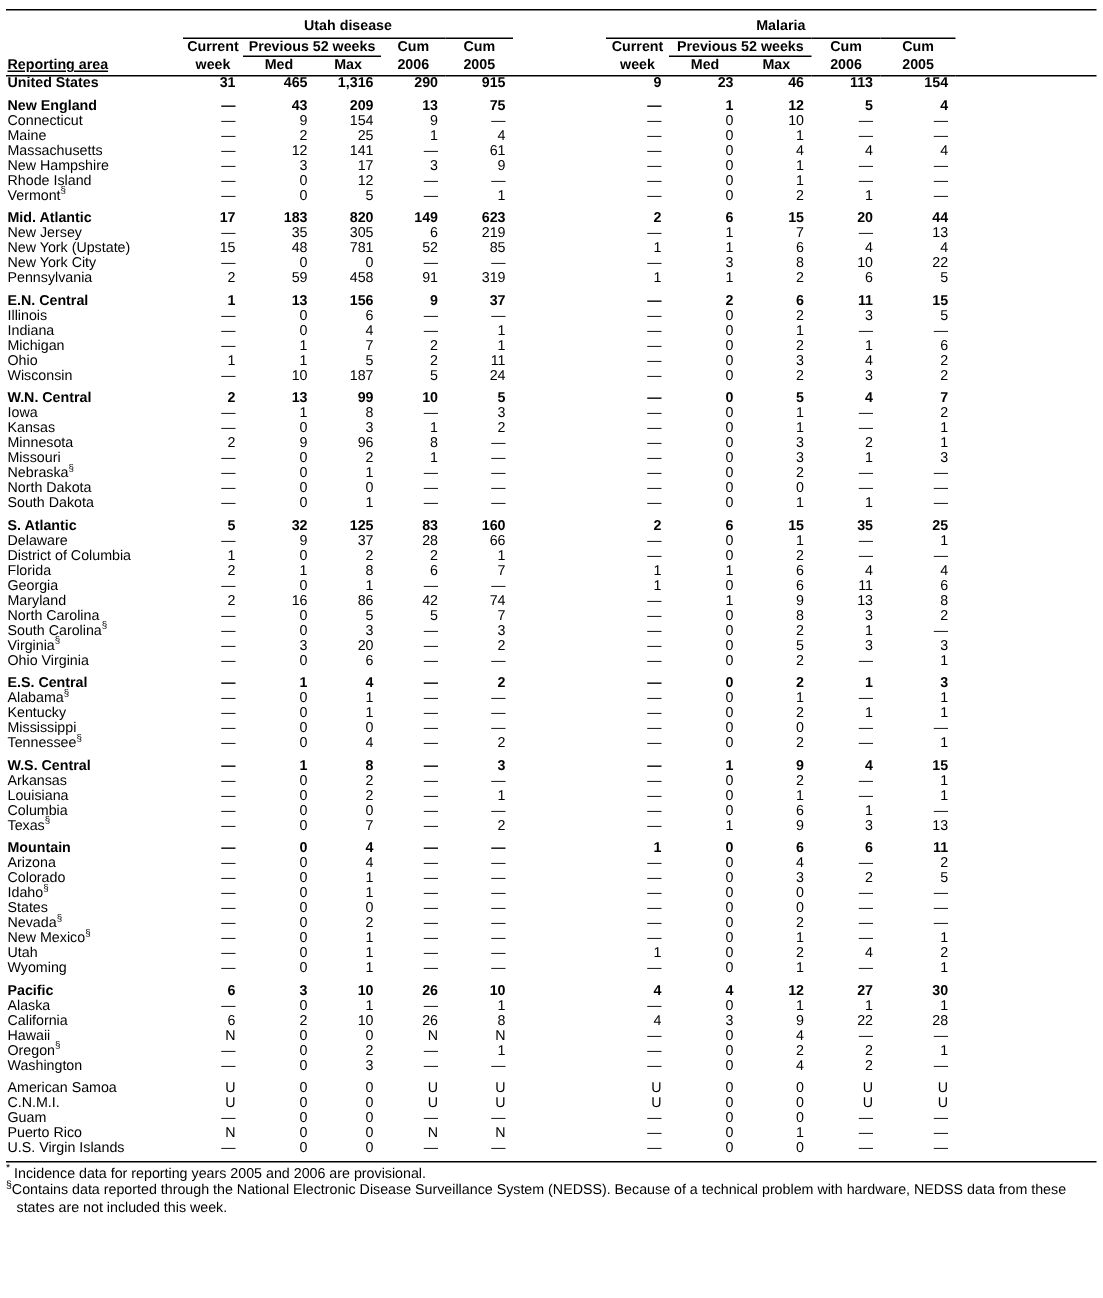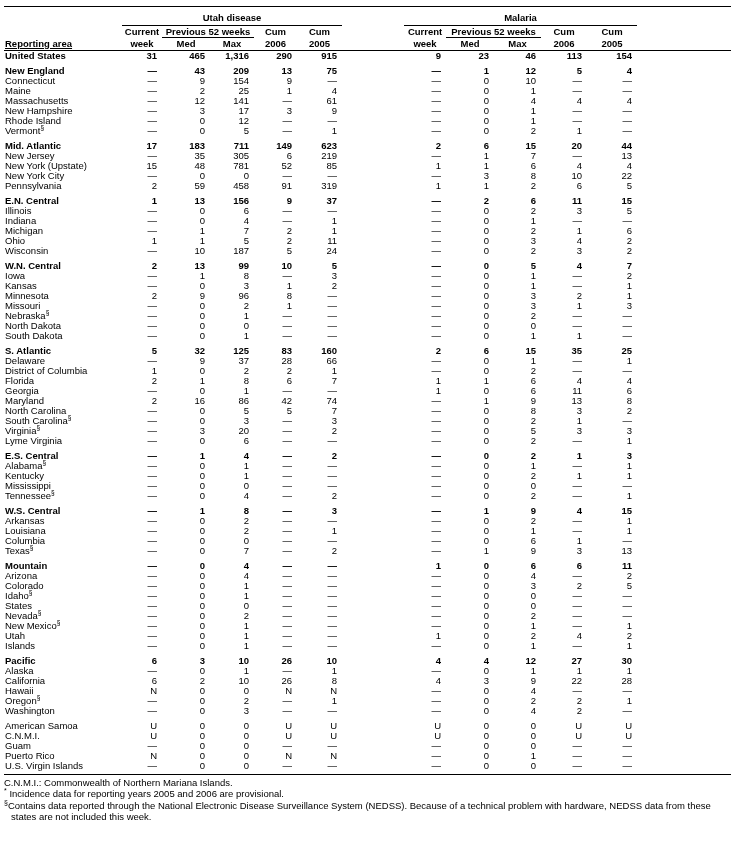--- a/index.html
+++ b/index.html
@@ -228,21 +228,21 @@
           <td class="num">—</td>
           <td></td>
         </tr>
         <tr class="gap-row">
           <td colspan="13"></td>
         </tr>
         <tr class="bold-row">
           <td class="area">Mid. Atlantic</td>
           <td class="num">17</td>
           <td class="num">183</td>
-          <td class="num">711</td>
+          <td class="num">820</td>
           <td class="num">149</td>
           <td class="num">623</td>
           <td></td>
           <td class="num">2</td>
           <td class="num">6</td>
           <td class="num">15</td>
           <td class="num">20</td>
           <td class="num">44</td>
           <td></td>
         </tr>
@@ -654,21 +654,21 @@
           <td class="num">2</td>
           <td></td>
           <td class="num">—</td>
           <td class="num">0</td>
           <td class="num">5</td>
           <td class="num">3</td>
           <td class="num">3</td>
           <td></td>
         </tr>
         <tr>
-          <td class="area">Lyme Virginia</td>
+          <td class="area">Ohio Virginia</td>
           <td class="num">—</td>
           <td class="num">0</td>
           <td class="num">6</td>
           <td class="num">—</td>
           <td class="num">—</td>
           <td></td>
           <td class="num">—</td>
           <td class="num">0</td>
           <td class="num">2</td>
           <td class="num">—</td>
@@ -948,21 +948,21 @@
           <td class="num">—</td>
           <td></td>
           <td class="num">1</td>
           <td class="num">0</td>
           <td class="num">2</td>
           <td class="num">4</td>
           <td class="num">2</td>
           <td></td>
         </tr>
         <tr>
-          <td class="area">Islands</td>
+          <td class="area">Wyoming</td>
           <td class="num">—</td>
           <td class="num">0</td>
           <td class="num">1</td>
           <td class="num">—</td>
           <td class="num">—</td>
           <td></td>
           <td class="num">—</td>
           <td class="num">0</td>
           <td class="num">1</td>
           <td class="num">—</td>
@@ -1137,18 +1137,17 @@
           <td class="num">0</td>
           <td class="num">0</td>
           <td class="num">—</td>
           <td class="num">—</td>
           <td></td>
         </tr>
       </tbody>
   </table>
 
   <div class="footnotes">
-    <div class="fn-line">C.N.M.I.: Commonwealth of Northern Mariana Islands.</div>
     <div class="fn-line"><span class="fn-marker">*</span> <span>Incidence data for reporting years 2005 and 2006 are provisional.</span></div>
     <div class="fn-hang"><span class="fn-marker">§</span><span>Contains data reported through the National Electronic Disease Surveillance System (NEDSS). Because of a technical problem with hardware, NEDSS data from these states are not included this week.</span></div>
   </div>
 
 </div>
 
 </body></html>

